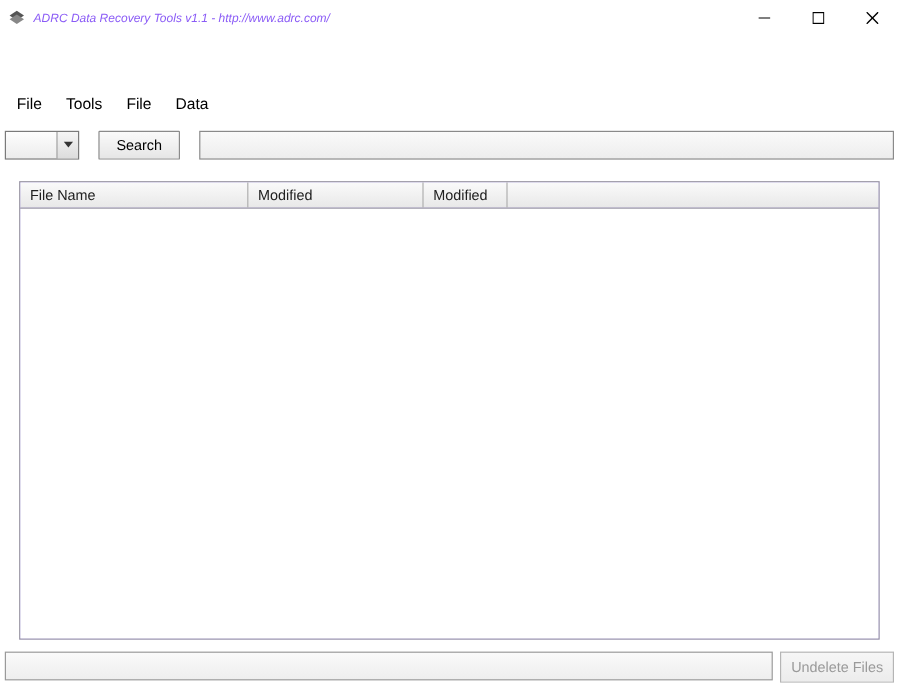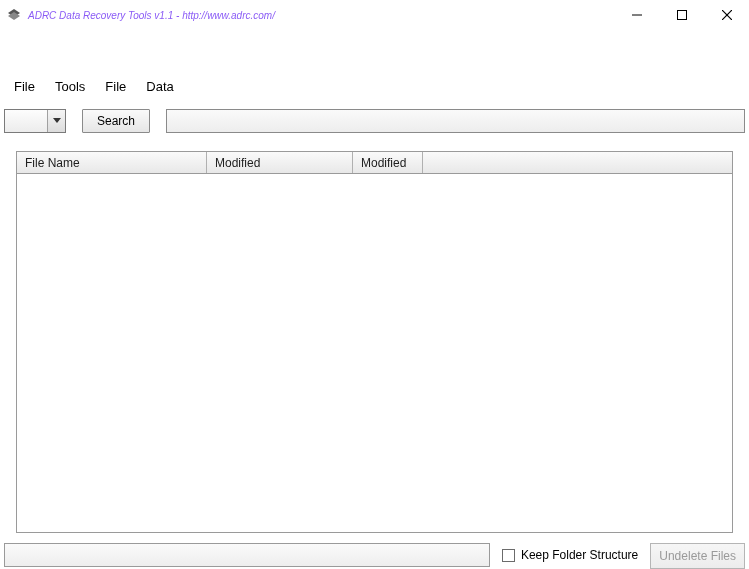--- a/index.html
+++ b/index.html
@@ -239,20 +239,16 @@
     <div class="th integrity">Modified</div>
     <div class="th rest"></div>
   </div>
   <div class="tbody"></div>
 </div>
 
 <div class="bottombar">
   <div class="status-box">
     <span></span>
   </div>
-  <label class="checkbox-wrap">
-    <span class="checkbox-box"></span>
-    <span>Keep Folder Structure</span>
-  </label>
   <div class="btn-disabled">
     <span>Undelete Files</span>
   </div>
 </div>
 
 </body></html>

